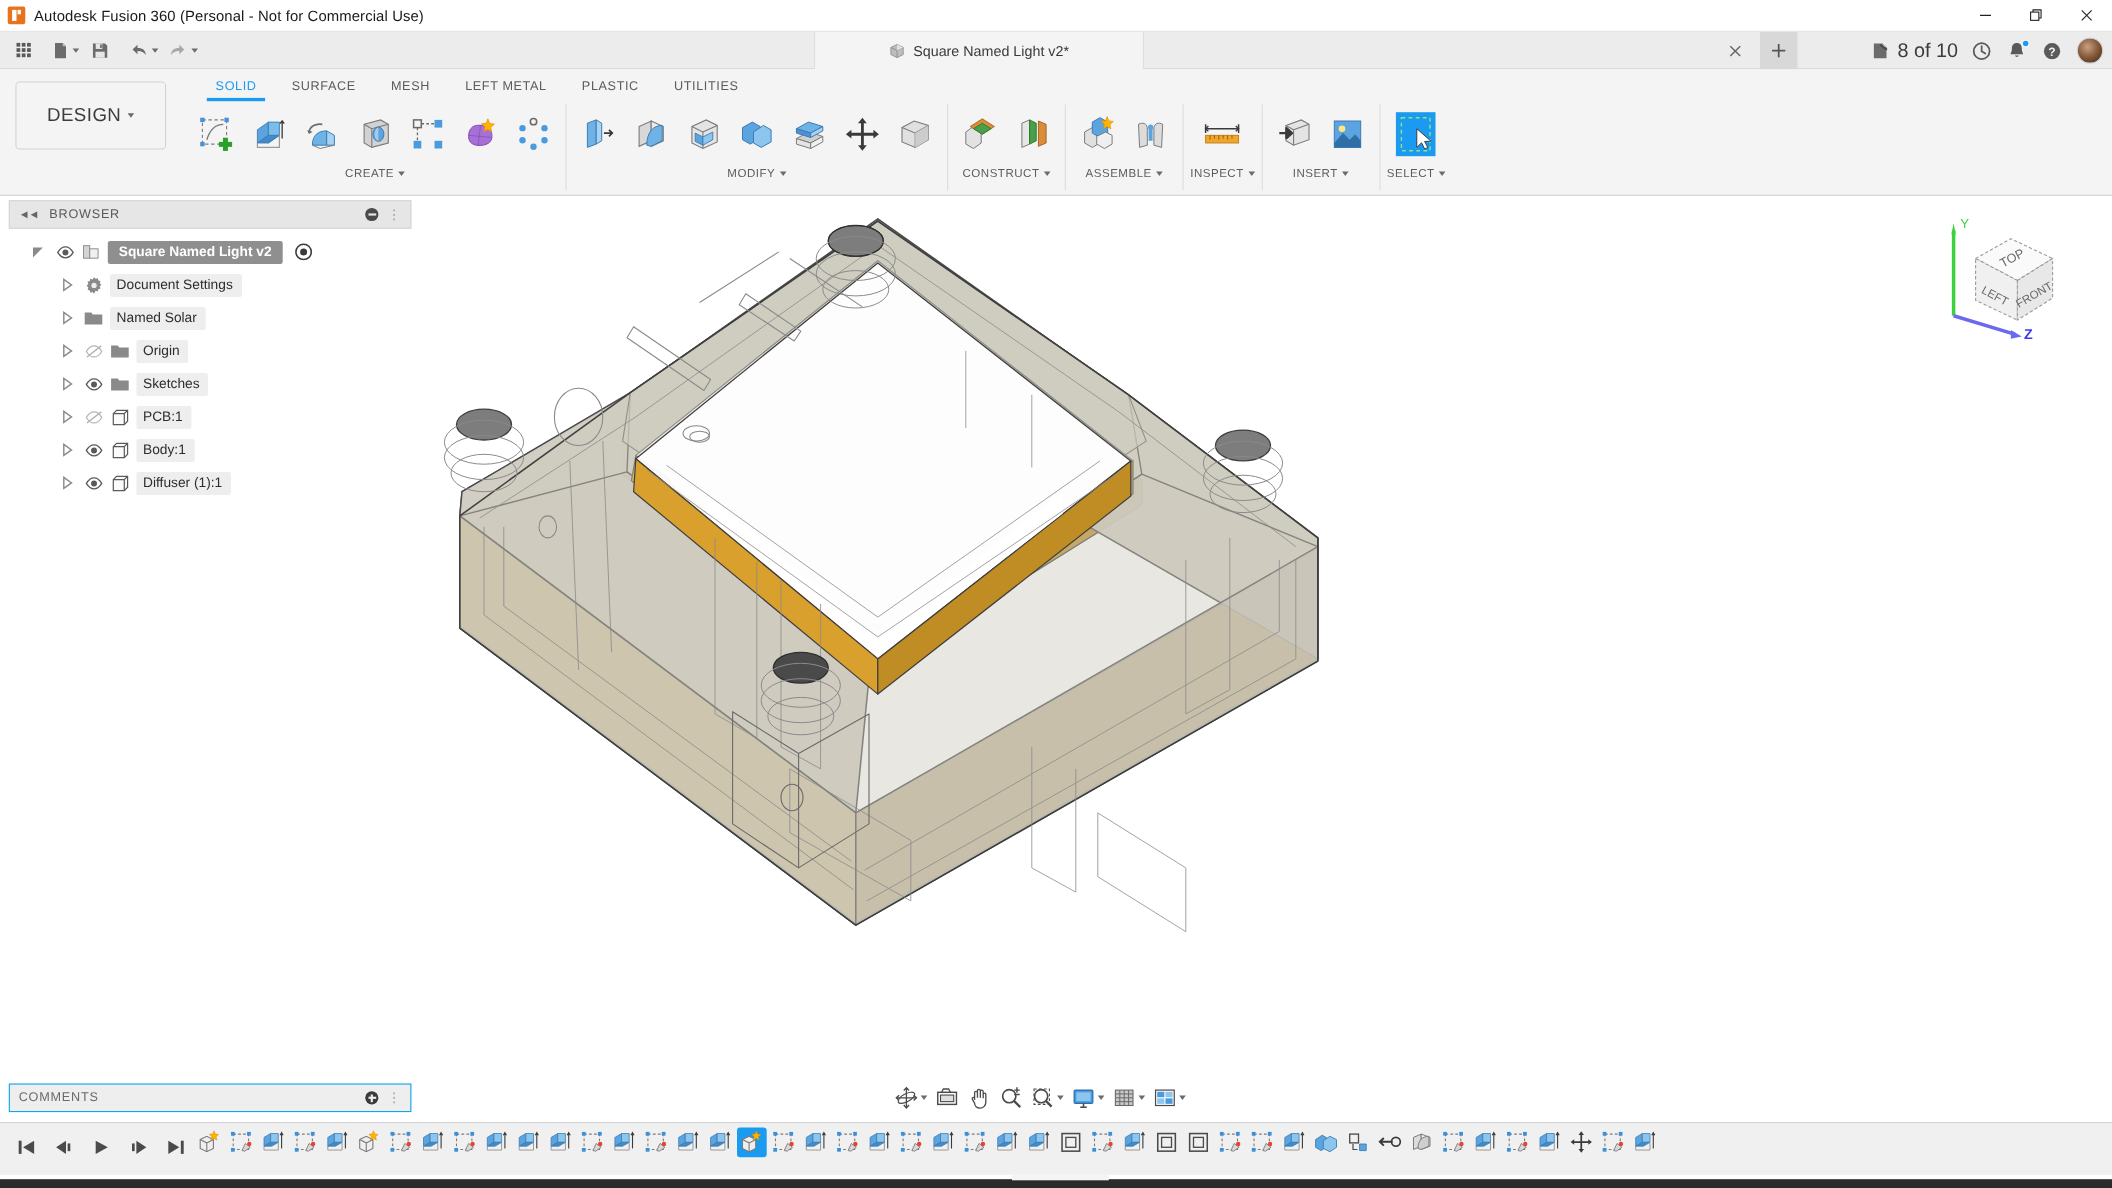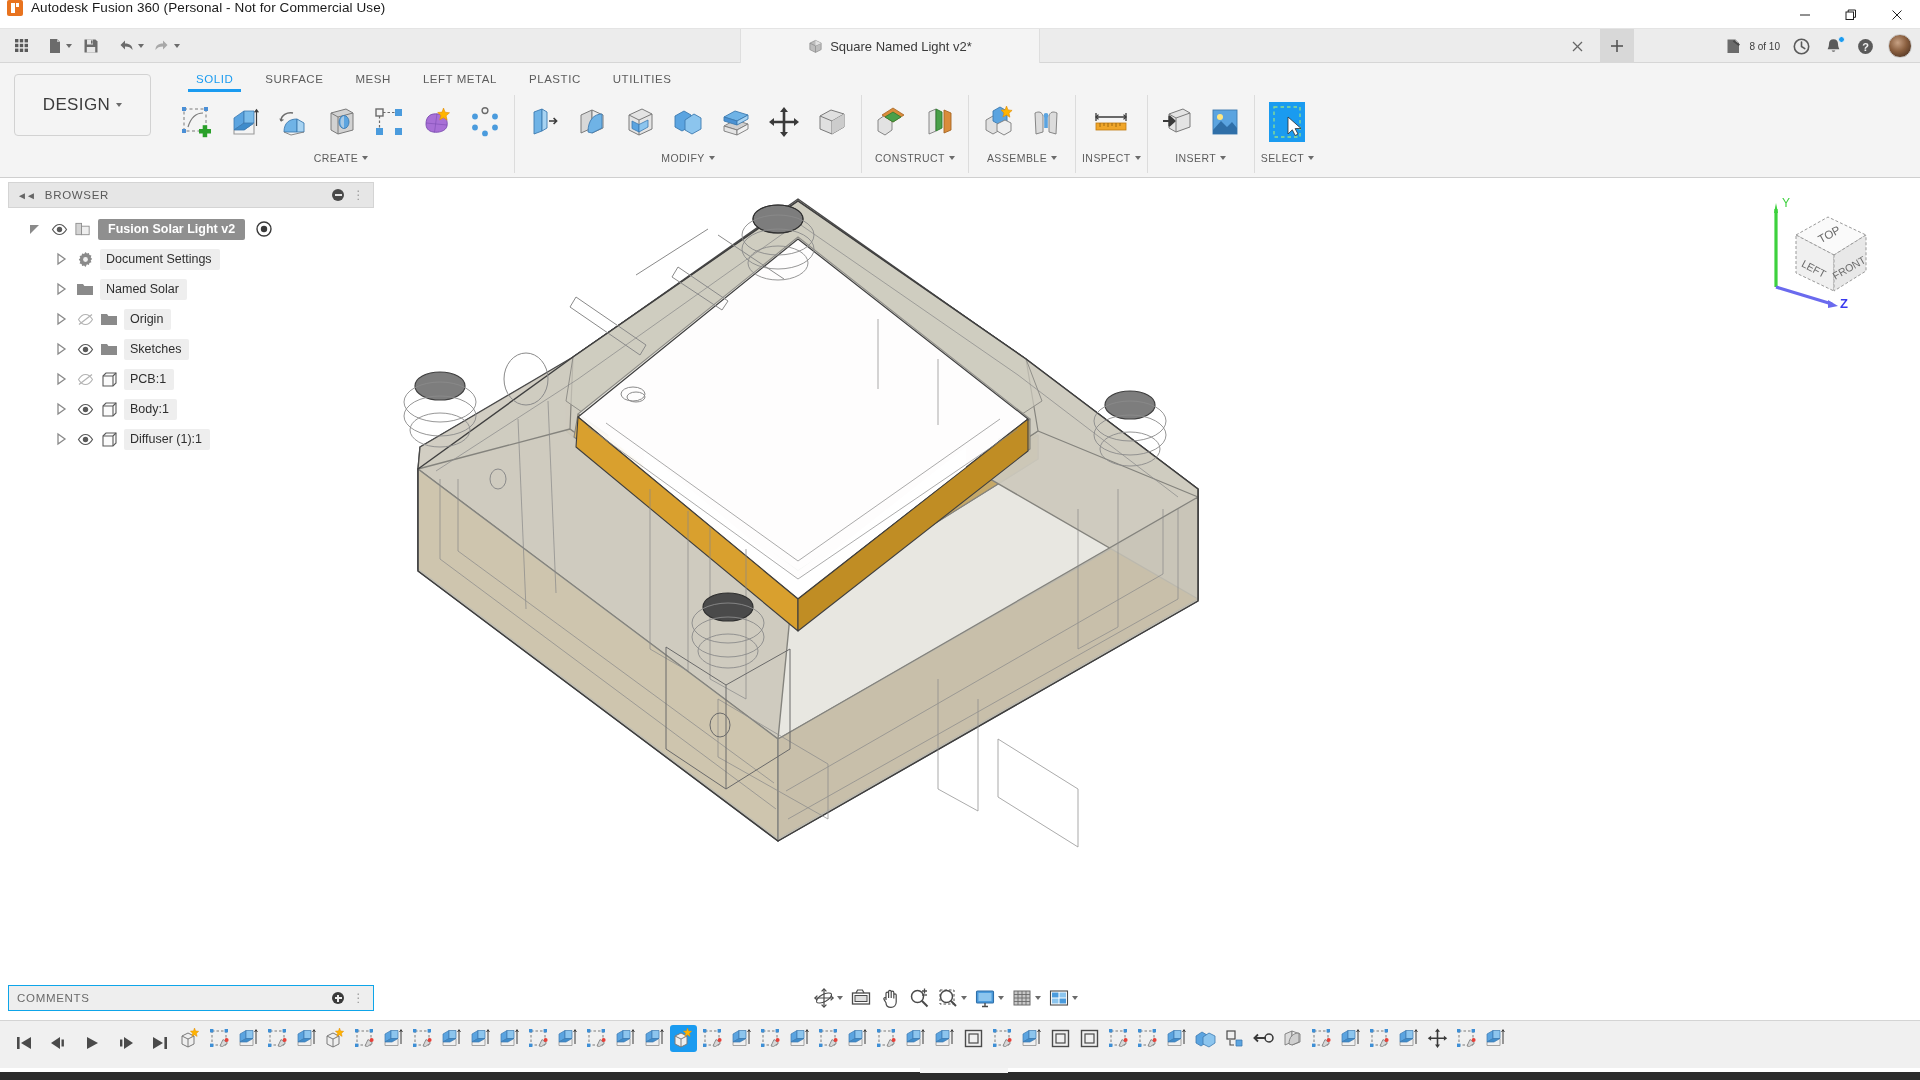--- a/index.html
+++ b/index.html
@@ -9,21 +9,21 @@
     font-family: "Liberation Sans", sans-serif;
     background: #ffffff;
     -webkit-font-smoothing: antialiased;
   }
   #app { position: relative; width: 1920px; height: 1080px; }
 
   
   .titlebar {
     position: absolute; top: 0; left: 0; width: 1920px; height: 29px;
     background: #ffffff;
-    display: flex; align-items: flex-start;
+    display: flex; align-items: center;
     border-bottom: 1px solid #e4e4e4;
   }
   .app-icon {
     width: 16px; height: 16px; margin-left: 7px; margin-right: 8px;
     background: #e8731f;
     border-radius: 2px;
     position: relative; flex: 0 0 auto;
   }
   .app-icon::after {
     content: ""; position: absolute; left: 4px; top: 3px;
@@ -72,21 +72,21 @@
     position: absolute; left: 1600px; top: 29px; width: 34px; height: 34px;
     background: #d8d8d8; display: flex; align-items: center; justify-content: center;
     font-size: 20px; color: #555; font-weight: 300;
   }
 
   .qat-right {
     position: absolute; right: 8px; top: 29px; height: 34px;
     display: flex; align-items: center; gap: 2px;
   }
   .qat-right .qat-btn { height: 30px; }
-  .jobs-count { font-size: 10px; color: #3c3c3c; margin-left: 4px; }
+  .jobs-count { font-size: 18px; color: #3c3c3c; margin-left: 4px; }
   .avatar {
     width: 24px; height: 24px; border-radius: 50%;
     background: radial-gradient(circle at 40% 35%, #c7a184 0%, #8a5f3f 45%, #3a2418 100%);
     margin-left: 6px; border: 1px solid #cfcfcf;
   }
   .bell-dot {
     position: absolute; right: 3px; top: 5px; width: 7px; height: 7px;
     border-radius: 50%; background: #1a9bf0; border: 1px solid #f4f4f4;
   }
 
@@ -632,21 +632,21 @@
             <path d="M8.5 1.5 C12.5 1.5 15.5 6.5 15.5 6.5 C15.5 6.5 12.5 11.5 8.5 11.5 C4.5 11.5 1.5 6.5 1.5 6.5 C1.5 6.5 4.5 1.5 8.5 1.5 Z" fill="none" stroke="#5a5a5a" stroke-width="1.2"></path>
             <circle cx="8.5" cy="6.5" r="2.7" fill="#5a5a5a"></circle>
           </svg>
       </span>
       <span class="tw">
         <svg width="19" height="17" viewBox="0 0 19 17">
             <rect x="2" y="2" width="6" height="12" fill="#d4d4d4" stroke="#8a8a8a" stroke-width=".9"></rect>
             <rect x="8" y="5" width="8" height="9" fill="#efefef" stroke="#8a8a8a" stroke-width=".9"></rect>
           </svg>
       </span>
-      <span class="label-chip sel">Fusion Solar Light v2</span>
+      <span class="label-chip sel">Square Named Light v2</span>
       <span class="tw" style="margin-left:4px">
         <svg width="16" height="16" viewBox="0 0 16 16">
             <circle cx="8" cy="8" r="7" fill="none" stroke="#3a3a3a" stroke-width="1.4"></circle>
             <circle cx="8" cy="8" r="3.2" fill="#3a3a3a"></circle>
           </svg>
       </span>
     </div>
 
     <div class="tnode" style="padding-left:44px">
       <span class="tw">

